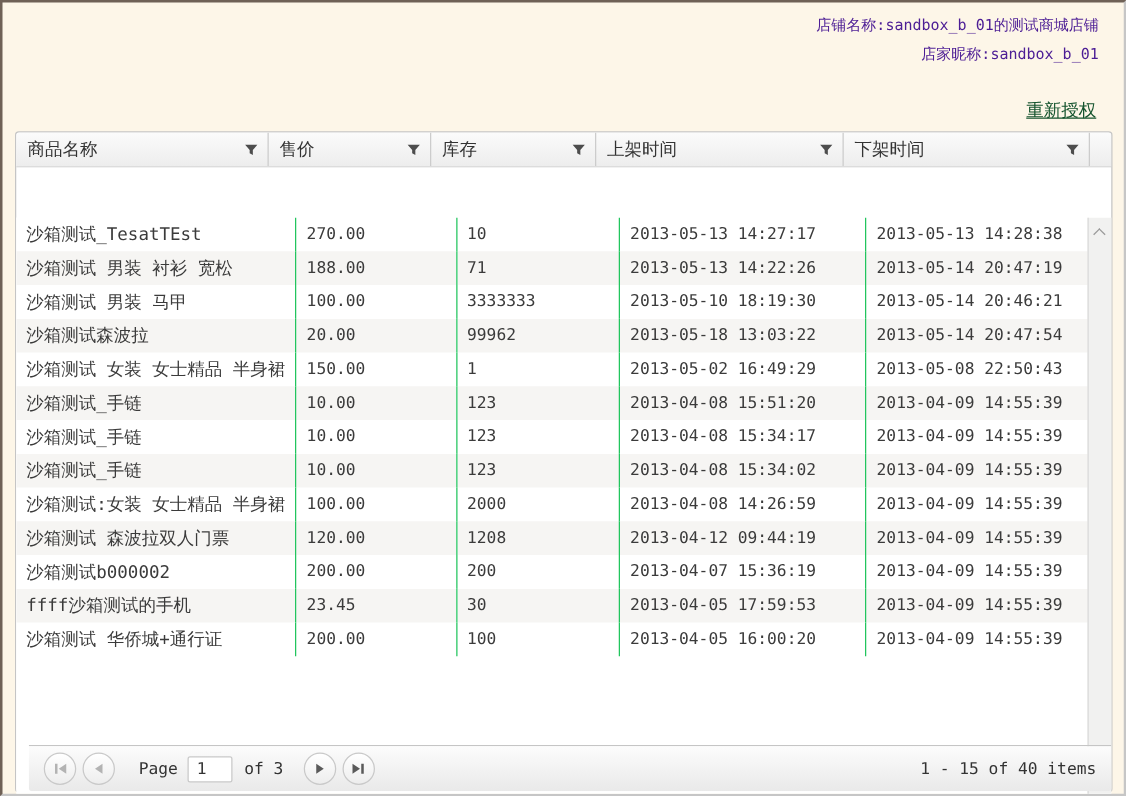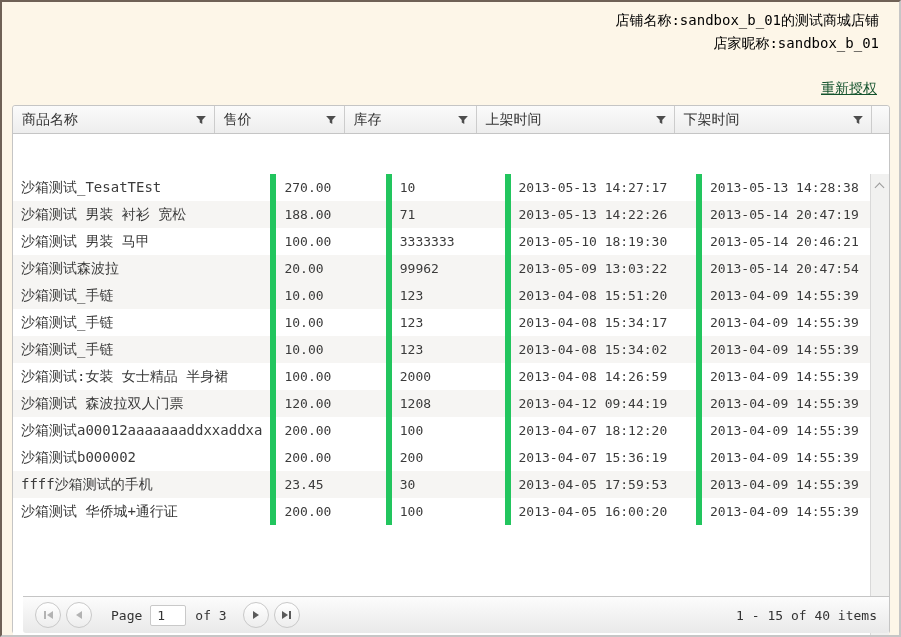--- a/index.html
+++ b/index.html
@@ -15,21 +15,21 @@
     border-left: 2px solid #6f6156;
     border-top: 2px solid #6f6156;
     border-right: 2px solid #c6c6c6;
     border-bottom: 2px solid #c6c6c6;
     overflow: hidden;
   }
 
   
   .shop-info {
     position: absolute; top: 7px; right: 20px;
-    text-align: right; font-size: 14px; color: #000000;
+    text-align: right; font-size: 12px; color: #4c1d95;
     line-height: 23px;
     font-family: "DejaVu Sans Mono", monospace;
   }
   .reauth {
     position: absolute; top: 78px; right: 22px;
     color: #14532d; text-decoration: underline;
     font-size: 14px; cursor: pointer;
     font-family: "DejaVu Sans Mono", monospace;
   }
 
@@ -54,21 +54,21 @@
   .filter-btn { width: 16px; height: 16px; display: flex; align-items: center; justify-content: center; cursor: pointer; color: #4d4d4d; }
   .filter-btn svg { width: 12px; height: 12px; fill: currentColor; }
 
   .grid-body { position: relative; height: 464px; overflow: hidden; background: #fff; margin-top: 40px; }
   .grid-body td {
     height: 27px; font-size: 13px; color: #3b3b3b;
     padding: 0 8px; vertical-align: middle; white-space: nowrap; overflow: hidden;
     font-family: "DejaVu Sans Mono", monospace;
   }
   .grid-body td.c-name { font-size: 14px; }
-  .grid-body td + td { border-left: 6px solid #22c55e; }
+  .grid-body td + td { border-left: 1px solid #22c55e; }
   tr.alt td { background: #f6f5f3; }
 
   
   .vscroll {
     position: absolute; top: 0; right: 0; width: 19px; height: 464px;
     background: #f1f1f0; border-left: 1px solid #d9d9d9;
   }
   .chev { position: absolute; left: 5px; width: 7px; height: 7px; border-left: 1px solid #999; border-top: 1px solid #999; }
   .chev-up { top: 10px; transform: rotate(45deg); }
   .chev-down { bottom: 10px; transform: rotate(225deg); }
@@ -213,22 +213,29 @@
     <td class="c-name">沙箱测试 男装 马甲</td>
     <td class="c-price">100.00</td>
     <td class="c-stock">3333333</td>
     <td class="c-on">2013-05-10 18:19:30</td>
     <td class="c-off">2013-05-14 20:46:21</td>
   </tr>
             <tr class="alt">
     <td class="c-name">沙箱测试森波拉</td>
     <td class="c-price">20.00</td>
     <td class="c-stock">99962</td>
-    <td class="c-on">2013-05-09 13:03:22</td>
+    <td class="c-on">2013-05-18 13:03:22</td>
     <td class="c-off">2013-05-14 20:47:54</td>
+  </tr>
+            <tr>
+    <td class="c-name">沙箱测试 女装 女士精品 半身裙</td>
+    <td class="c-price">150.00</td>
+    <td class="c-stock">1</td>
+    <td class="c-on">2013-05-02 16:49:29</td>
+    <td class="c-off">2013-05-08 22:50:43</td>
   </tr>
             <tr class="alt">
     <td class="c-name">沙箱测试_手链</td>
     <td class="c-price">10.00</td>
     <td class="c-stock">123</td>
     <td class="c-on">2013-04-08 15:51:20</td>
     <td class="c-off">2013-04-09 14:55:39</td>
   </tr>
             <tr>
     <td class="c-name">沙箱测试_手链</td>
@@ -249,27 +256,20 @@
     <td class="c-price">100.00</td>
     <td class="c-stock">2000</td>
     <td class="c-on">2013-04-08 14:26:59</td>
     <td class="c-off">2013-04-09 14:55:39</td>
   </tr>
             <tr class="alt">
     <td class="c-name">沙箱测试 森波拉双人门票</td>
     <td class="c-price">120.00</td>
     <td class="c-stock">1208</td>
     <td class="c-on">2013-04-12 09:44:19</td>
-    <td class="c-off">2013-04-09 14:55:39</td>
-  </tr>
-            <tr>
-    <td class="c-name">沙箱测试a00012aaaaaaaddxxaddxa</td>
-    <td class="c-price">200.00</td>
-    <td class="c-stock">100</td>
-    <td class="c-on">2013-04-07 18:12:20</td>
     <td class="c-off">2013-04-09 14:55:39</td>
   </tr>
             <tr>
     <td class="c-name">沙箱测试b000002</td>
     <td class="c-price">200.00</td>
     <td class="c-stock">200</td>
     <td class="c-on">2013-04-07 15:36:19</td>
     <td class="c-off">2013-04-09 14:55:39</td>
   </tr>
             <tr class="alt">

